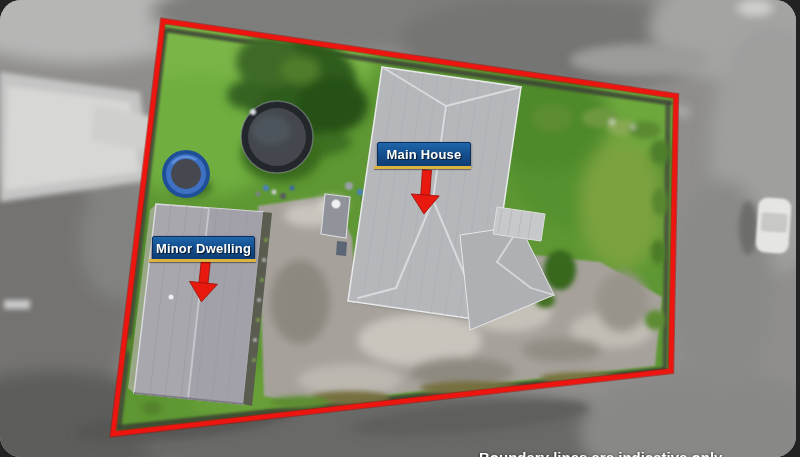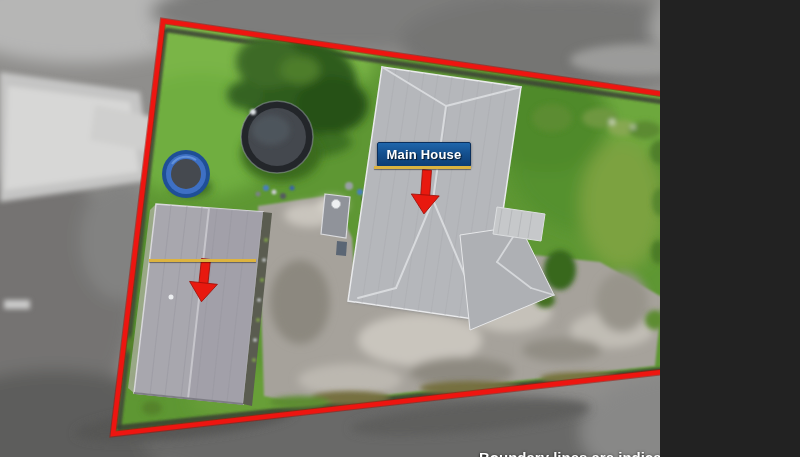--- a/index.html
+++ b/index.html
@@ -1,18 +1,18 @@
 <!DOCTYPE html>
 <html><head>
 <meta charset="utf-8">
 <style>
   html,body{margin:0;padding:0;background:#222;}
   .scene{
-    position:relative;width:660px;height:457px;overflow:hidden;
-    background:#8f8e8c;font-family:"Liberation Sans",sans-serif;
+    position:relative;width:796px;height:457px;overflow:hidden;
+    background:#8f8e8c;font-family:"Liberation Sans",sans-serif;border-radius:21px;
   }
   .scene svg{position:absolute;left:0;top:0;}
   .annot{
     position:absolute;display:flex;align-items:center;justify-content:center;
     background:linear-gradient(180deg,#1f66ab 0%,#14508f 45%,#0e3d74 100%);
     border:1px solid #0a2f5c;border-radius:2px;
     color:#fff;font-weight:bold;font-size:13px;letter-spacing:.2px;
     text-shadow:1px 1px 1px rgba(0,0,0,.7);
     box-shadow:0 1px 3px rgba(0,0,0,.45);
     white-space:nowrap;
@@ -276,16 +276,19 @@
     <rect x="201.5" y="259" width="9" height="26" stroke="#9c0f08" stroke-width=".8" fill="#e8190f"></rect>
     <polygon points="192,283 220,283 206,302" stroke="#9c0f08" stroke-width=".8" fill="#e8190f"></polygon>
   </g>
 </svg>
 
   <div class="annot" style="left:377px;top:142px;width:92px;height:23px;">
     <span>Main House</span>
   </div>
   <div class="annot-underline" style="left:374px;top:166px;width:97px;"></div>
 
+  <div class="annot" style="left:152px;top:236px;width:101px;height:22px;">
+    <span>Minor Dwelling</span>
+  </div>
   <div class="annot-underline" style="left:149px;top:259px;width:107px;"></div>
 
   <div class="caption" style="left:479px;top:449px;">Boundary lines are indicative only</div>
 </div>
 
 </body></html>

